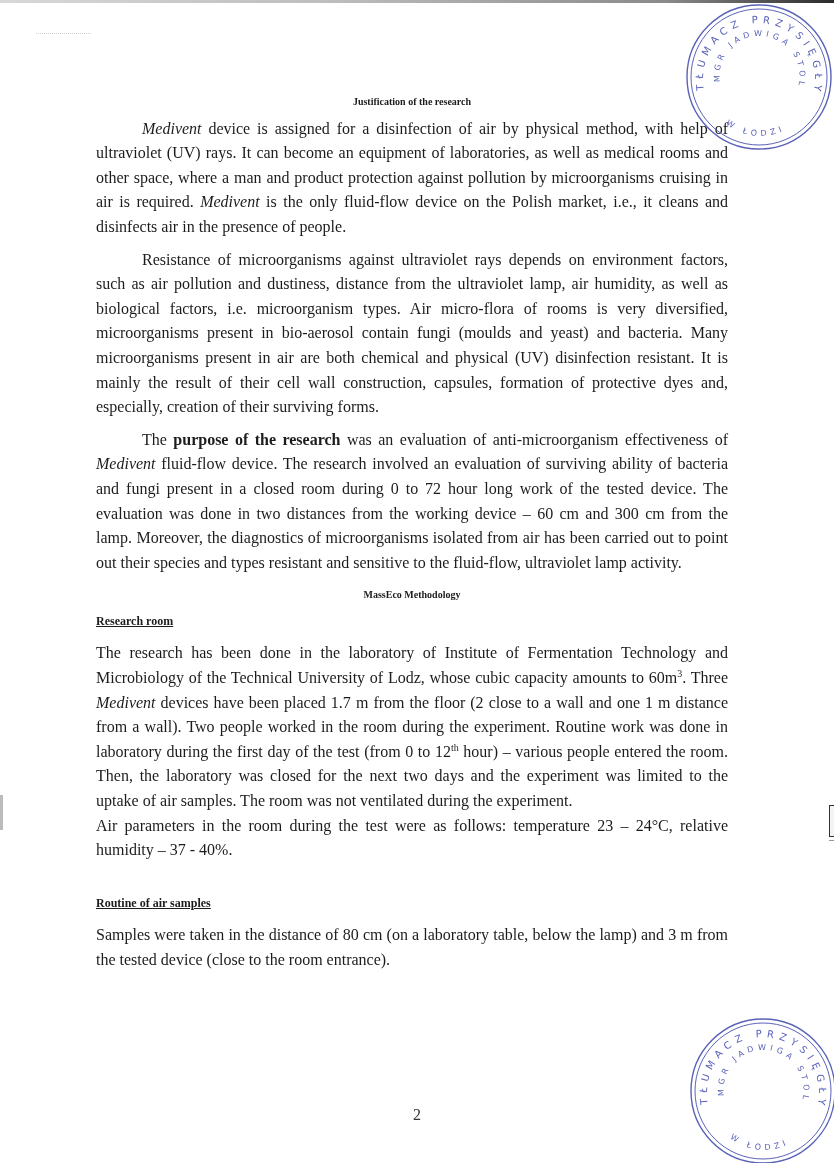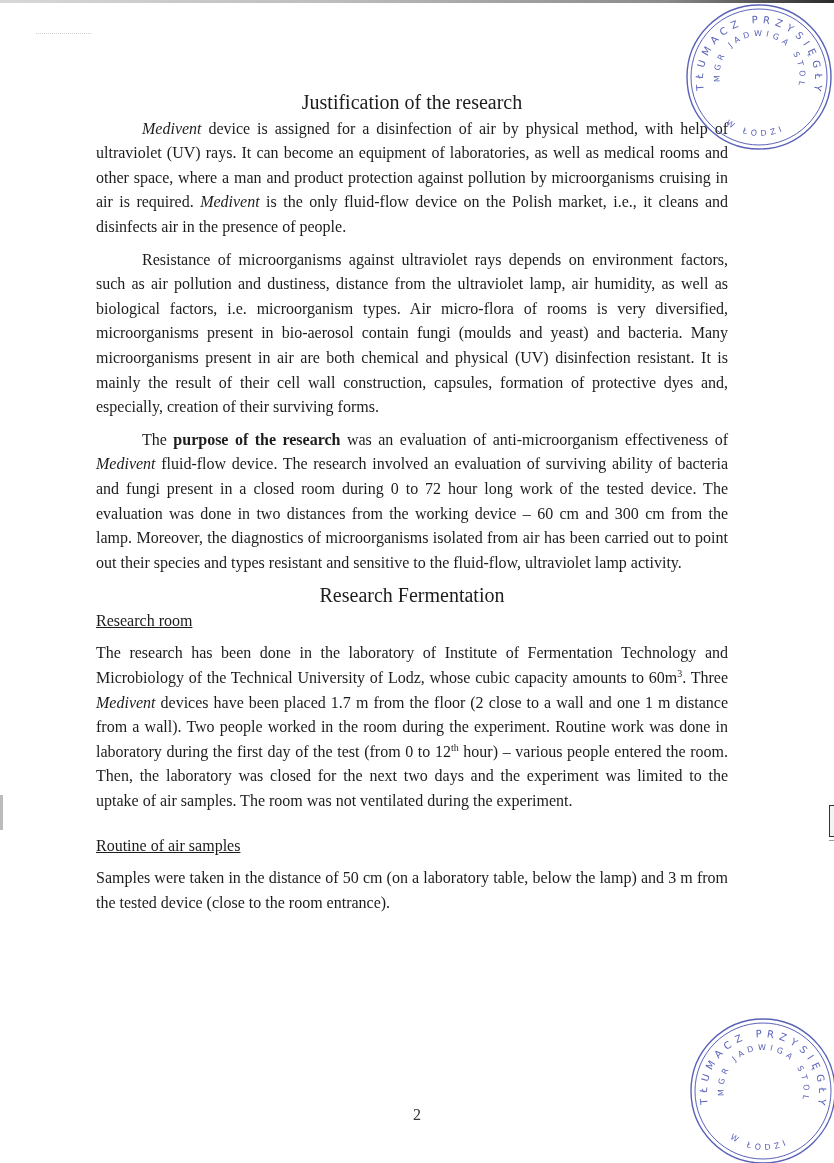--- a/index.html
+++ b/index.html
@@ -25,26 +25,26 @@
       border: 1px solid #333; border-right: none; background: #f3f3f3;
     }
     .right-edge-mark2 {
       position: absolute; left: 829px; top: 840px; width: 5px; height: 1px; background: #999;
     }
     .content {
       position: absolute; left: 96px; top: 90px; width: 632px;
       font-size: 16px; line-height: 24.6px;
     }
     h1, h2 {
-      font-size: 20px; font-weight: normal; text-align: center; margin: 0;
+      font-size: 10px; font-weight: bold; text-align: center; margin: 0;
     }
     h1 { margin-bottom: 2px; }
     h2 { margin-top: 6px; margin-bottom: 1px; }
     h3 {
-      font-size: 16px; font-weight: normal; text-decoration: underline;
+      font-size: 12px; font-weight: bold; text-decoration: underline;
       margin: 0 0 8px 0;
     }
     p { margin: 0 0 8px 0; text-align: justify; }
     p.indent { text-indent: 46px; }
     .em { font-style: italic; }
     .b { font-weight: bold; }
     sup { font-size: 10px; line-height: 0; vertical-align: 6px; }
     .gap { height: 20px; }
     .page-number {
       position: absolute; left: 0; width: 834px; top: 1106px;
@@ -67,29 +67,30 @@
 
 <div class="content">
   <h1>Justification of the research</h1>
 
   <p class="indent"><span class="em">Medivent</span><span> device is assigned for a disinfection of air by physical method, with help of ultraviolet (UV) rays. It can become an equipment of laboratories, as well as medical rooms and other space, where a man and product protection against pollution by microorganisms cruising in air is required. </span><span class="em">Medivent</span><span> is the only fluid-flow device on the Polish market, i.e., it cleans and disinfects air in the presence of people.</span></p>
 
   <p class="indent">Resistance of microorganisms against ultraviolet rays depends on environment factors, such as air pollution and dustiness, distance from the ultraviolet lamp, air humidity, as well as biological factors, i.e. microorganism types. Air micro-flora of rooms is very diversified, microorganisms present in bio-aerosol contain fungi (moulds and yeast) and bacteria. Many microorganisms present in air are both chemical and physical (UV) disinfection resistant. It is mainly the result of their cell wall construction, capsules, formation of protective dyes and, especially, creation of their surviving forms.</p>
 
   <p class="indent"><span>The </span><span class="b">purpose of the research</span><span> was an evaluation of anti-microorganism effectiveness of </span><span class="em">Medivent</span><span> fluid-flow device. The research involved an evaluation of surviving ability of bacteria and fungi present in a closed room during 0 to 72 hour long work of the tested device. The evaluation was done in two distances from the working device – 60 cm and 300 cm from the lamp. Moreover, the diagnostics of microorganisms isolated from air has been carried out to point out their species and types resistant and sensitive to the fluid-flow, ultraviolet lamp activity.</span></p>
 
-  <h2>Research Fermentation</h2>
+  <h2>MassEco Methodology</h2>
   <h3>Research room</h3>
 
   <p style="margin-bottom:0"><span>The research has been done in the laboratory of Institute of Fermentation Technology and Microbiology of the Technical University of Lodz, whose cubic capacity amounts to 60m</span><sup>3</sup><span>. Three </span><span class="em">Medivent</span><span> devices have been placed 1.7 m from the floor (2 close to a wall and one 1 m distance from a wall). Two people worked in the room during the experiment. Routine work was done in laboratory during the first day of the test (from 0 to 12</span><sup>th</sup><span> hour) – various people entered the room. Then, the laboratory was closed for the next two days and the experiment was limited to the uptake of air samples. The room was not ventilated during the experiment.</span></p>
+  <p>Air parameters in the room during the test were as follows: temperature 23 – 24°C, relative humidity – 37 - 40%.</p>
 
   <div class="gap"></div>
 
   <h3>Routine of air samples</h3>
-  <p>Samples were taken in the distance of 50 cm (on a laboratory table, below the lamp) and 3 m from the tested device (close to the room entrance).</p>
+  <p>Samples were taken in the distance of 80 cm (on a laboratory table, below the lamp) and 3 m from the tested device (close to the room entrance).</p>
 </div>
 
 <div class="page-number">2</div>
 
 <svg class="stamp stamp-top" viewBox="0 0 150 150">
   <defs>
     <path id="arcOuterA" d="M 20 88 A 56 56 0 1 1 128 95"></path>
     <path id="arcInnerA" d="M 36 80 A 40 40 0 1 1 114 85"></path>
     <path id="arcBottomA" d="M 42 122 A 56 56 0 0 0 108 124"></path>
   </defs>

